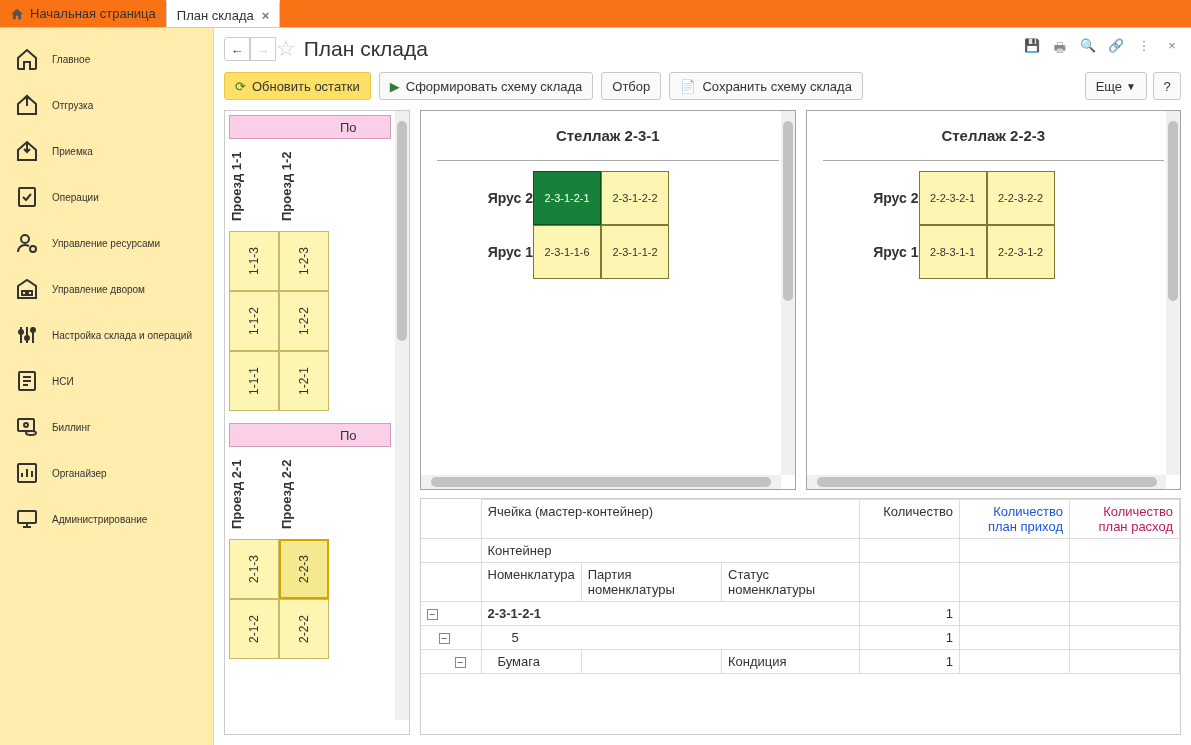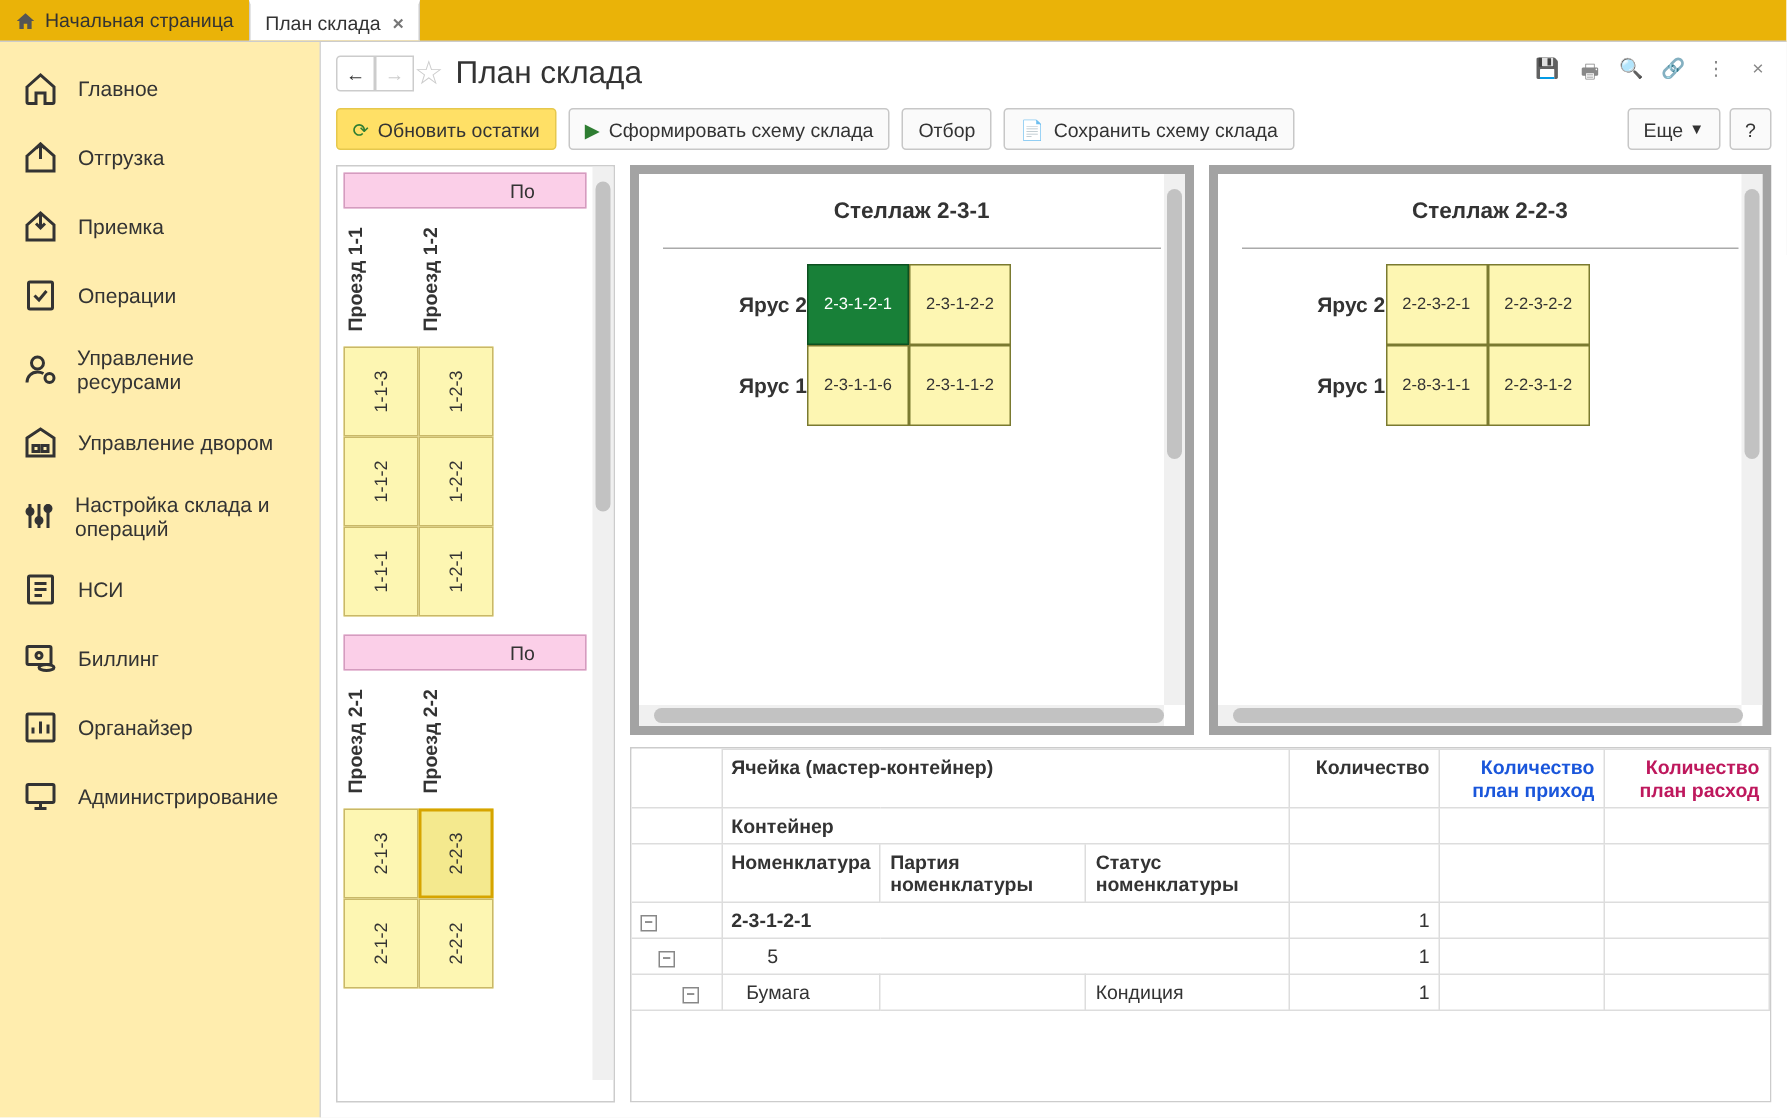--- a/index.html
+++ b/index.html
@@ -1,63 +1,63 @@
 <!DOCTYPE html>
 <html><head>
 <meta charset="utf-8">
 <style>
 html,body{margin:0;padding:0;font-family:Arial,sans-serif;font-size:13px;color:#333;background:#f5f5f5;width:1191px;height:745px;overflow:hidden}
 *{box-sizing:border-box}
-.top-tabs{height:28px;background:#eab308;border-bottom:1px solid #ccc;display:flex;align-items:center}
+.top-tabs{height:28px;background:#f97316;border-bottom:1px solid #ccc;display:flex;align-items:center}
 .home-tab{display:flex;align-items:center;padding:0 10px;height:100%;cursor:pointer}
 .home-tab svg{margin-right:6px}
 .tab{height:100%;display:flex;align-items:center;padding:0 10px;background:#fff;border:1px solid #ccc;border-bottom:none;border-top:3px solid #fff;cursor:pointer}
 .tab .close{margin-left:8px;color:#777;font-weight:bold}
 .body{display:flex;height:calc(100% - 28px)}
 .sidebar{width:214px;background:#ffedae;border-right:1px solid #d6d6d6;padding-top:8px}
-.sidebar-item{display:flex;align-items:center;padding:10px 14px;cursor:pointer;font-size:14px;color:#333}
+.sidebar-item{display:flex;align-items:center;padding:10px 14px;cursor:pointer;font-size:10px;color:#333}
 .sidebar-item .icon{width:26px;height:26px;margin-right:12px;display:flex;align-items:center;justify-content:center}
 .main{flex:1;display:flex;flex-direction:column;background:#fff;overflow:hidden}
 .title-bar{display:flex;align-items:center;padding:8px 10px}
 .nav-btn{width:26px;height:24px;border:1px solid #ccc;background:#fff;display:flex;align-items:center;justify-content:center;cursor:pointer}
 .nav-btn:first-child{border-radius:3px 0 0 3px}
 .nav-btn:last-child{border-radius:0 3px 3px 0;margin-right:8px}
 .star{color:#ccc;font-size:22px;margin-right:8px}
 .page-title{font-size:21px;color:#333}
 .title-tools{margin-left:auto;display:flex;gap:10px;color:#888}
 .title-tools span{cursor:pointer;width:18px;text-align:center}
 .toolbar{display:flex;align-items:center;gap:8px;padding:2px 10px 10px}
 .btn{height:28px;border:1px solid #c7c7c7;border-radius:3px;background:#fafafa;padding:0 10px;display:flex;align-items:center;cursor:pointer;font-size:13px}
 .btn.yellow{background:#ffe066;border-color:#e6c84d}
 .btn .glyph{margin-right:6px}
 .content{flex:1;display:flex;gap:10px;padding:0 10px 10px;overflow:hidden}
 .left-pane{width:186px;border:1px solid #ccc;position:relative;overflow:hidden;background:#fff}
 .right-pane{flex:1;display:flex;flex-direction:column;gap:8px;overflow:hidden}
 .racks-row{display:flex;gap:10px;height:380px}
-.rack-panel{flex:1;border:6px solid #a3a3a3;position:relative;overflow:hidden;background:#fff}
+.rack-panel{flex:1;border:1px solid #a3a3a3;position:relative;overflow:hidden;background:#fff}
 .table-panel{flex:1;border:1px solid #ccc;overflow:auto;background:#fff}
 .scroll-v{position:absolute;right:0;top:0;bottom:14px;width:14px;background:#f0f0f0}
 .scroll-v .thumb{position:absolute;left:2px;right:2px;background:#c2c2c2;border-radius:6px}
 .scroll-h{position:absolute;left:0;right:14px;bottom:0;height:14px;background:#f0f0f0}
 .scroll-h .thumb{position:absolute;top:2px;bottom:2px;background:#c2c2c2;border-radius:6px}
 .pink-header{background:#fbcfe8;height:24px;display:flex;align-items:center;padding-left:110px;font-weight:500;border:1px solid #d49cbf}
 .aisle-label{writing-mode:vertical-rl;transform:rotate(180deg);font-weight:bold;font-size:13px;text-align:center;height:90px}
 .mini-cell{writing-mode:vertical-rl;transform:rotate(180deg);background:#fdf6b2;border:1px solid #c9b868;font-size:12px;display:flex;align-items:center;justify-content:center;height:60px;width:50px;cursor:pointer}
 .mini-cell.sel{background:#f4e98e;border:2px solid #d6a400}
 .mini-grid{border-collapse:collapse}
 .mini-grid td{padding:0}
 .rack-title{text-align:center;font-weight:bold;font-size:15px;padding:16px 0;border-bottom:1px solid #aaa;margin:0 16px 10px}
 .rack-table{border-collapse:collapse;margin-left:12px}
 .rack-table td{padding:0}
 .tier-label{font-weight:bold;font-size:14px;padding-right:16px;text-align:right;width:100px}
 .cell{width:68px;height:54px;background:#fdf6b2;border:1px solid #7a7a30;font-size:11px;display:flex;align-items:center;justify-content:center;cursor:pointer}
 .cell.green{background:#188038;color:#fff;border-color:#0d5020}
 .data-table{border-collapse:collapse;width:100%;font-size:13px}
 .data-table th,.data-table td{border:1px solid #ddd;padding:4px 6px;text-align:left;vertical-align:top}
-.data-table th{font-weight:bold;background:#fff}
+.data-table th{font-weight:normal;background:#fff}
 .qty{text-align:right!important}
 .blue{color:#1a56db}
 .red{color:#be185d}
 .tree-toggle{display:inline-block;width:11px;height:11px;border:1px solid #888;text-align:center;line-height:9px;font-size:10px;margin-right:4px;cursor:pointer}
 </style>
 </head>
 <body>
 
 <div class="top-tabs">
   <div class="home-tab">

